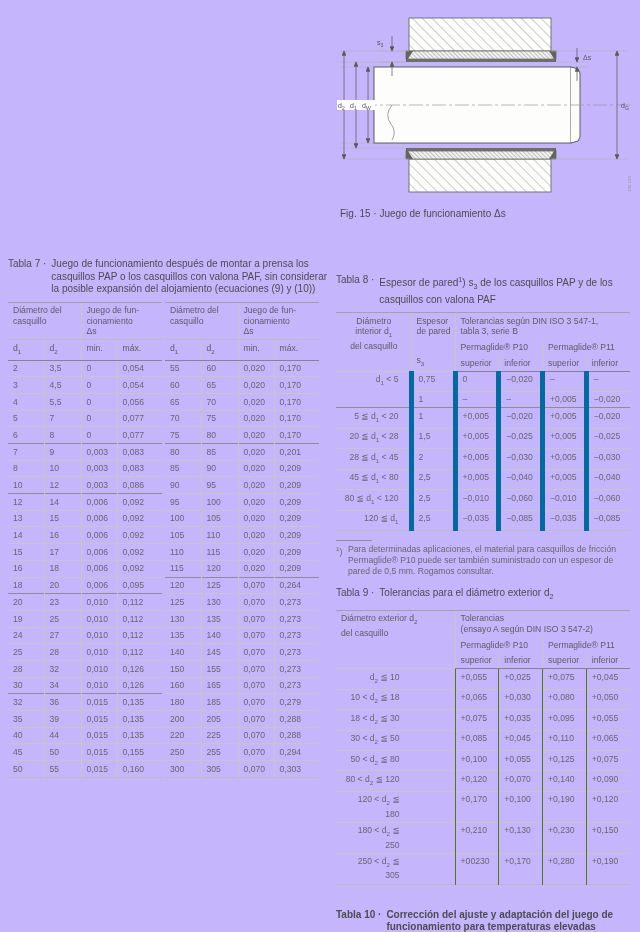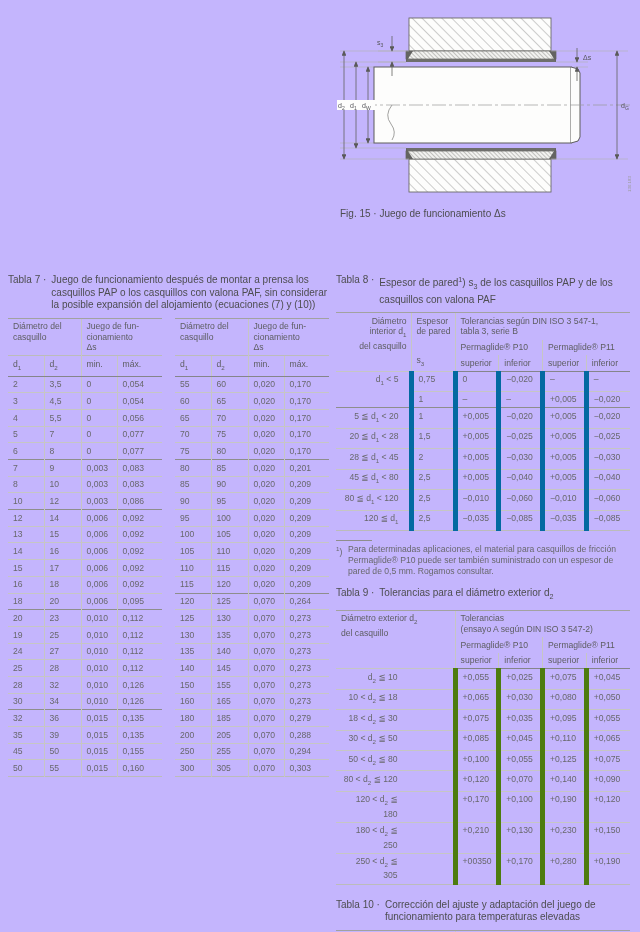--- a/index.html
+++ b/index.html
@@ -10,21 +10,21 @@
   }
   sub{font-size:72%;}
   sup{font-size:72%;}
   b{font-weight:normal;}
 
   
   .figure-block{position:absolute; left:334px; top:10px; width:302px;}
   .fig-caption{margin-top:6px; margin-left:6px; font-size:10px; color:#4d4d50;}
 
   
-  .left-col{position:absolute; left:8px; top:274px; width:324px;}
+  .left-col{position:absolute; left:8px; top:258px; width:324px;}
   .right-col{position:absolute; left:336px; top:274px; width:295px;}
 
   .tbl-title{display:grid; grid-template-columns:auto 1fr; column-gap:5px;
     font-size:10px; line-height:12.5px; color:#4d4d50; margin-bottom:6px;}
   .tbl-title .prefix{white-space:nowrap;}
 
   table{border-collapse:collapse; table-layout:fixed;
     border-bottom:1px solid #bcbcba;}
   th,td{font-weight:normal; text-align:left; vertical-align:top;
     font-size:8.6px; line-height:10.5px; color:#68686c;
@@ -32,21 +32,21 @@
   th{color:#5d5d61;}
   thead tr:first-child th{border-top:1px solid #a2a2a0;}
   thead th{vertical-align:top;}
   thead tr:last-child th{border-bottom:1.4px solid #85858a;}
   tbody td{border-top:1px solid #c6c6c4;}
   tbody tr.heavy td{border-top:1px solid #8e8e8c;}
   td.blank{border-top:none;}
   .vl{border-left:1px solid #c6c6c4;}
 
   
-  .t7-wrap{display:flex; gap:13px;}
+  .t7-wrap{display:flex; gap:3px;}
   .t7{width:154px;}
   .t7 col.c1{width:36px}.t7 col.c2{width:37px}.t7 col.c3{width:36px}.t7 col.c4{width:45px}
   .t7 tbody td + td{border-left:1px solid #c6c6c4;}
   .t7 thead tr.subrow th{border-top:1px solid #bcbcba;}
   .t7 thead tr.subrow th + th{border-left:1px solid #c6c6c4;}
 
   
   .t8{width:294px;}
   .t8 col.c1{width:75px}.t8 col.c2{width:44px}
   .t8 col.c3,.t8 col.c4,.t8 col.c5,.t8 col.c6{width:43.7px}
@@ -57,29 +57,29 @@
 
   
   .footnote{margin-top:9px; font-size:8.6px; line-height:10.8px; color:#68686c;}
   .footnote .rule{width:36px; border-top:1px solid #8e8e8c; margin-bottom:3px;}
   .footnote .fn-row{display:grid; grid-template-columns:10px 1fr; column-gap:2px;}
 
   
   .t9{width:294px; margin-top:6px;}
   .t9 col.c1{width:119px}
   .t9 col.c2,.t9 col.c3,.t9 col.c4,.t9 col.c5{width:43.7px}
-  .t9 tbody td + td{border-left:5px solid #4d7c0f;}
+  .t9 tbody td + td{border-left:1px solid #4d7c0f;}
   .t9 td:first-child{text-align:right; padding-right:55px;}
 
   
   .t10{width:294px; margin-top:6px;}
   .t10 col.c1{width:119px}.t10 col.c2{width:90px}.t10 col.c3{width:85px}
 
   .mt10{margin-top:11px;}
-  .mt12{margin-top:14px;}
+  .mt12{margin-top:24px;font-weight:bold;}
 </style>
 </head>
 <body>
 
 <div class="page">
 
   <div class="figure-block">
     <svg width="302" height="188" viewBox="0 0 302 188">
       <defs>
         <pattern id="h1" patternUnits="userSpaceOnUse" width="7" height="7" patternTransform="rotate(-45)">
@@ -153,21 +153,21 @@
         <text x="249" y="50">Δs</text>
       </g>
       <text transform="translate(297,182) rotate(-90)" font-size="4.4" fill="#9a9a98">136 183</text>
     </svg>
     <div class="fig-caption">Fig. 15 · Juego de funcionamiento Δs</div>
   </div>
 
   <div class="left-col">
     <div class="tbl-title">
       <span class="prefix">Tabla 7 ·</span>
-      <span>Juego de funcionamiento después de montar a prensa los casquillos PAP o los casquillos con valona PAF, sin considerar la posible expansión del alojamiento (ecuaciones (7) y (10))</span>
+      <span>Juego de funcionamiento después de montar a prensa los casquillos PAP o los casquillos con valona PAF, sin considerar la posible expansión del alojamiento (ecuaciones (9) y (10))</span>
     </div>
     <div class="t7-wrap">
       <table class="t7">
         <colgroup>
             <col class="c1">
             <col class="c2">
             <col class="c3">
             <col class="c4">
           </colgroup>
         <thead>
@@ -309,20 +309,26 @@
               <td>0,015</td>
               <td>0,135</td>
             </tr>
             <tr>
               <td>35</td>
               <td>39</td>
               <td>0,015</td>
               <td>0,135</td>
             </tr>
             <tr>
+              <td>40</td>
+              <td>44</td>
+              <td>0,015</td>
+              <td>0,135</td>
+            </tr>
+            <tr>
               <td>45</td>
               <td>50</td>
               <td>0,015</td>
               <td>0,155</td>
             </tr>
             <tr>
               <td>50</td>
               <td>55</td>
               <td>0,015</td>
               <td>0,160</td>
@@ -471,20 +477,26 @@
             </tr>
             <tr>
               <td>180</td>
               <td>185</td>
               <td>0,070</td>
               <td>0,279</td>
             </tr>
             <tr>
               <td>200</td>
               <td>205</td>
+              <td>0,070</td>
+              <td>0,288</td>
+            </tr>
+            <tr>
+              <td>220</td>
+              <td>225</td>
               <td>0,070</td>
               <td>0,288</td>
             </tr>
             <tr>
               <td>250</td>
               <td>255</td>
               <td>0,070</td>
               <td>0,294</td>
             </tr>
             <tr>
@@ -508,21 +520,21 @@
       <colgroup>
           <col class="c1">
           <col class="c2">
           <col class="c3">
           <col class="c4">
           <col class="c5">
           <col class="c6">
         </colgroup>
       <thead>
         <tr>
-          <th rowspan="3" style="text-align:right;padding-right:4px;margin-top:11px;">Diámetro<br>interior d<sub>1</sub><br>del casquillo</th>
+          <th rowspan="3" style="text-align:center;padding-right:4px;margin-top:11px;">Diámetro<br>interior d<sub>1</sub><br>del casquillo</th>
           <th rowspan="3" class="vl rel">
             <span>Espesor<br>de pared</span>
             <span class="bottom-lbl">s<sub>3</sub></span>
           </th>
           <th colspan="4" class="vl">Tolerancias según DIN ISO 3 547-1,<br>tabla 3, serie B</th>
         </tr>
         <tr>
           <th colspan="2" class="vl">Permaglide® <b>P10</b></th>
           <th colspan="2" class="vl">Permaglide® <b>P11</b></th>
         </tr>
@@ -689,21 +701,21 @@
           </tr>
           <tr>
             <td>180 &lt; d<sub>2</sub> ≦ 250</td>
             <td>+0,210</td>
             <td>+0,130</td>
             <td>+0,230</td>
             <td>+0,150</td>
           </tr>
           <tr>
             <td>250 &lt; d<sub>2</sub> ≦ 305</td>
-            <td>+00350</td>
+            <td>+00230</td>
             <td>+0,170</td>
             <td>+0,280</td>
             <td>+0,190</td>
           </tr>
         </tbody>
     </table>
 
     <div class="tbl-title mt12">
       <span class="prefix">Tabla 10 ·</span>
       <span>Corrección del ajuste y adaptación del juego de funcionamiento para temperaturas elevadas</span>

